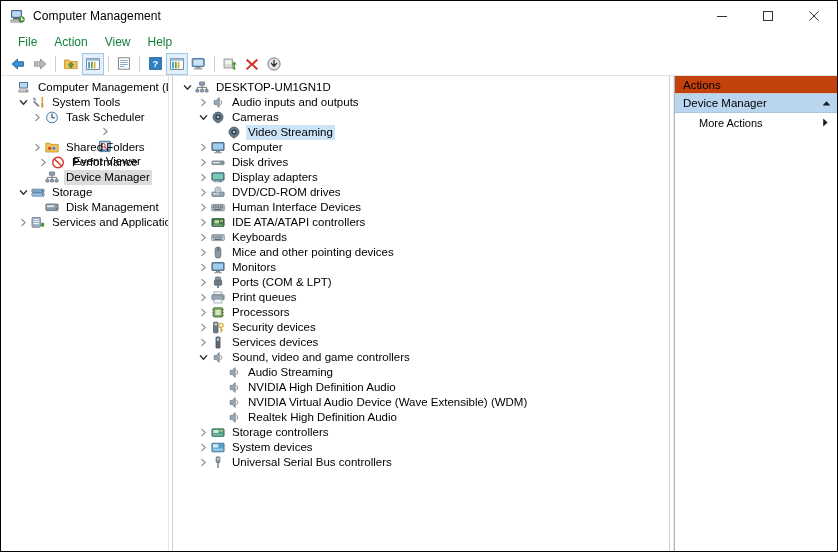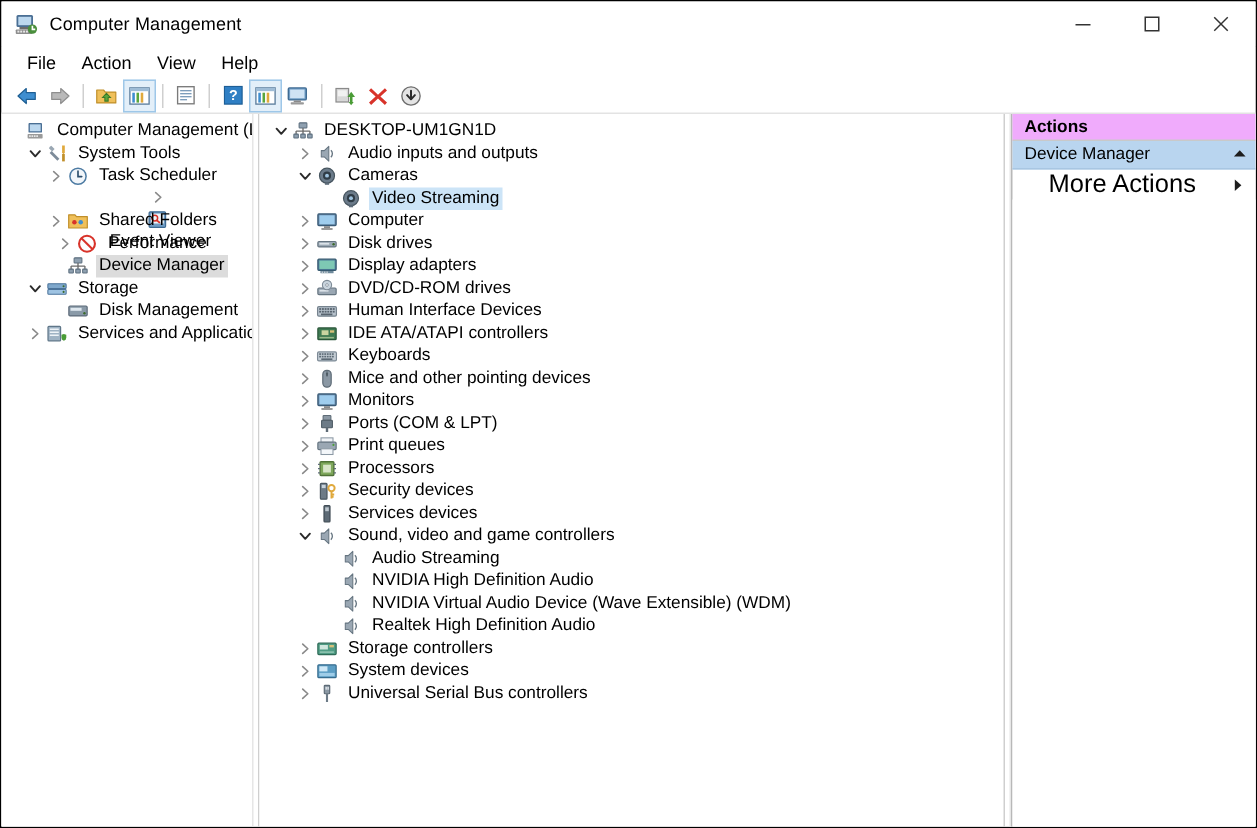--- a/index.html
+++ b/index.html
@@ -41,21 +41,21 @@
   .winbtn svg { display: block; }
 
   
   .menubar {
     height: 21px; flex: 0 0 21px;
     display: flex; align-items: center;
     background: #ffffff;
     padding-left: 9px;
   }
   .menuitem {
-    font-size: 12px; color: #000000;
+    font-size: 12px; color: #15803d;
     padding: 2px 9px 2px 8px;
     white-space: nowrap;
   }
 
   
   .toolbar {
     height: 24px; flex: 0 0 24px;
     display: flex; align-items: center;
     background: #ffffff;
     padding-left: 6px;
@@ -143,39 +143,39 @@
     background: #cce4f7;
   }
   .row.sel-inactive .rlabel {
     background: #dcdcdc;
   }
 
   
   .act-header {
     height: 18px; flex: 0 0 18px;
     display: flex; align-items: center;
-    font-size: 11.5px; font-weight: bold;
+    font-size: 11.5px; font-weight: normal;
     padding-left: 8px;
-    background: #f0abfc;
+    background: #c2410c;
     border-bottom: 1px solid #c9c9c9;
   }
   .act-title {
     height: 19px; flex: 0 0 19px;
     display: flex; align-items: center;
     background: #b9d5ef;
     padding-left: 8px; padding-right: 6px;
     font-size: 11.5px;
     border-bottom: 1px solid #a8c6e2;
   }
   .act-title .lbl { flex: 1 1 auto; }
   .act-row {
     height: 20px; flex: 0 0 20px;
     display: flex; align-items: center;
     padding-left: 24px; padding-right: 8px;
-    font-size: 17px;
+    font-size: 11px;
   }
   .act-row .lbl { flex: 1 1 auto; }
   .act-fill { flex: 1 1 auto; background: #ffffff; }
 </style>
 </head>
 <body>
 
 <div class="window">
 
   <div class="titlebar">

